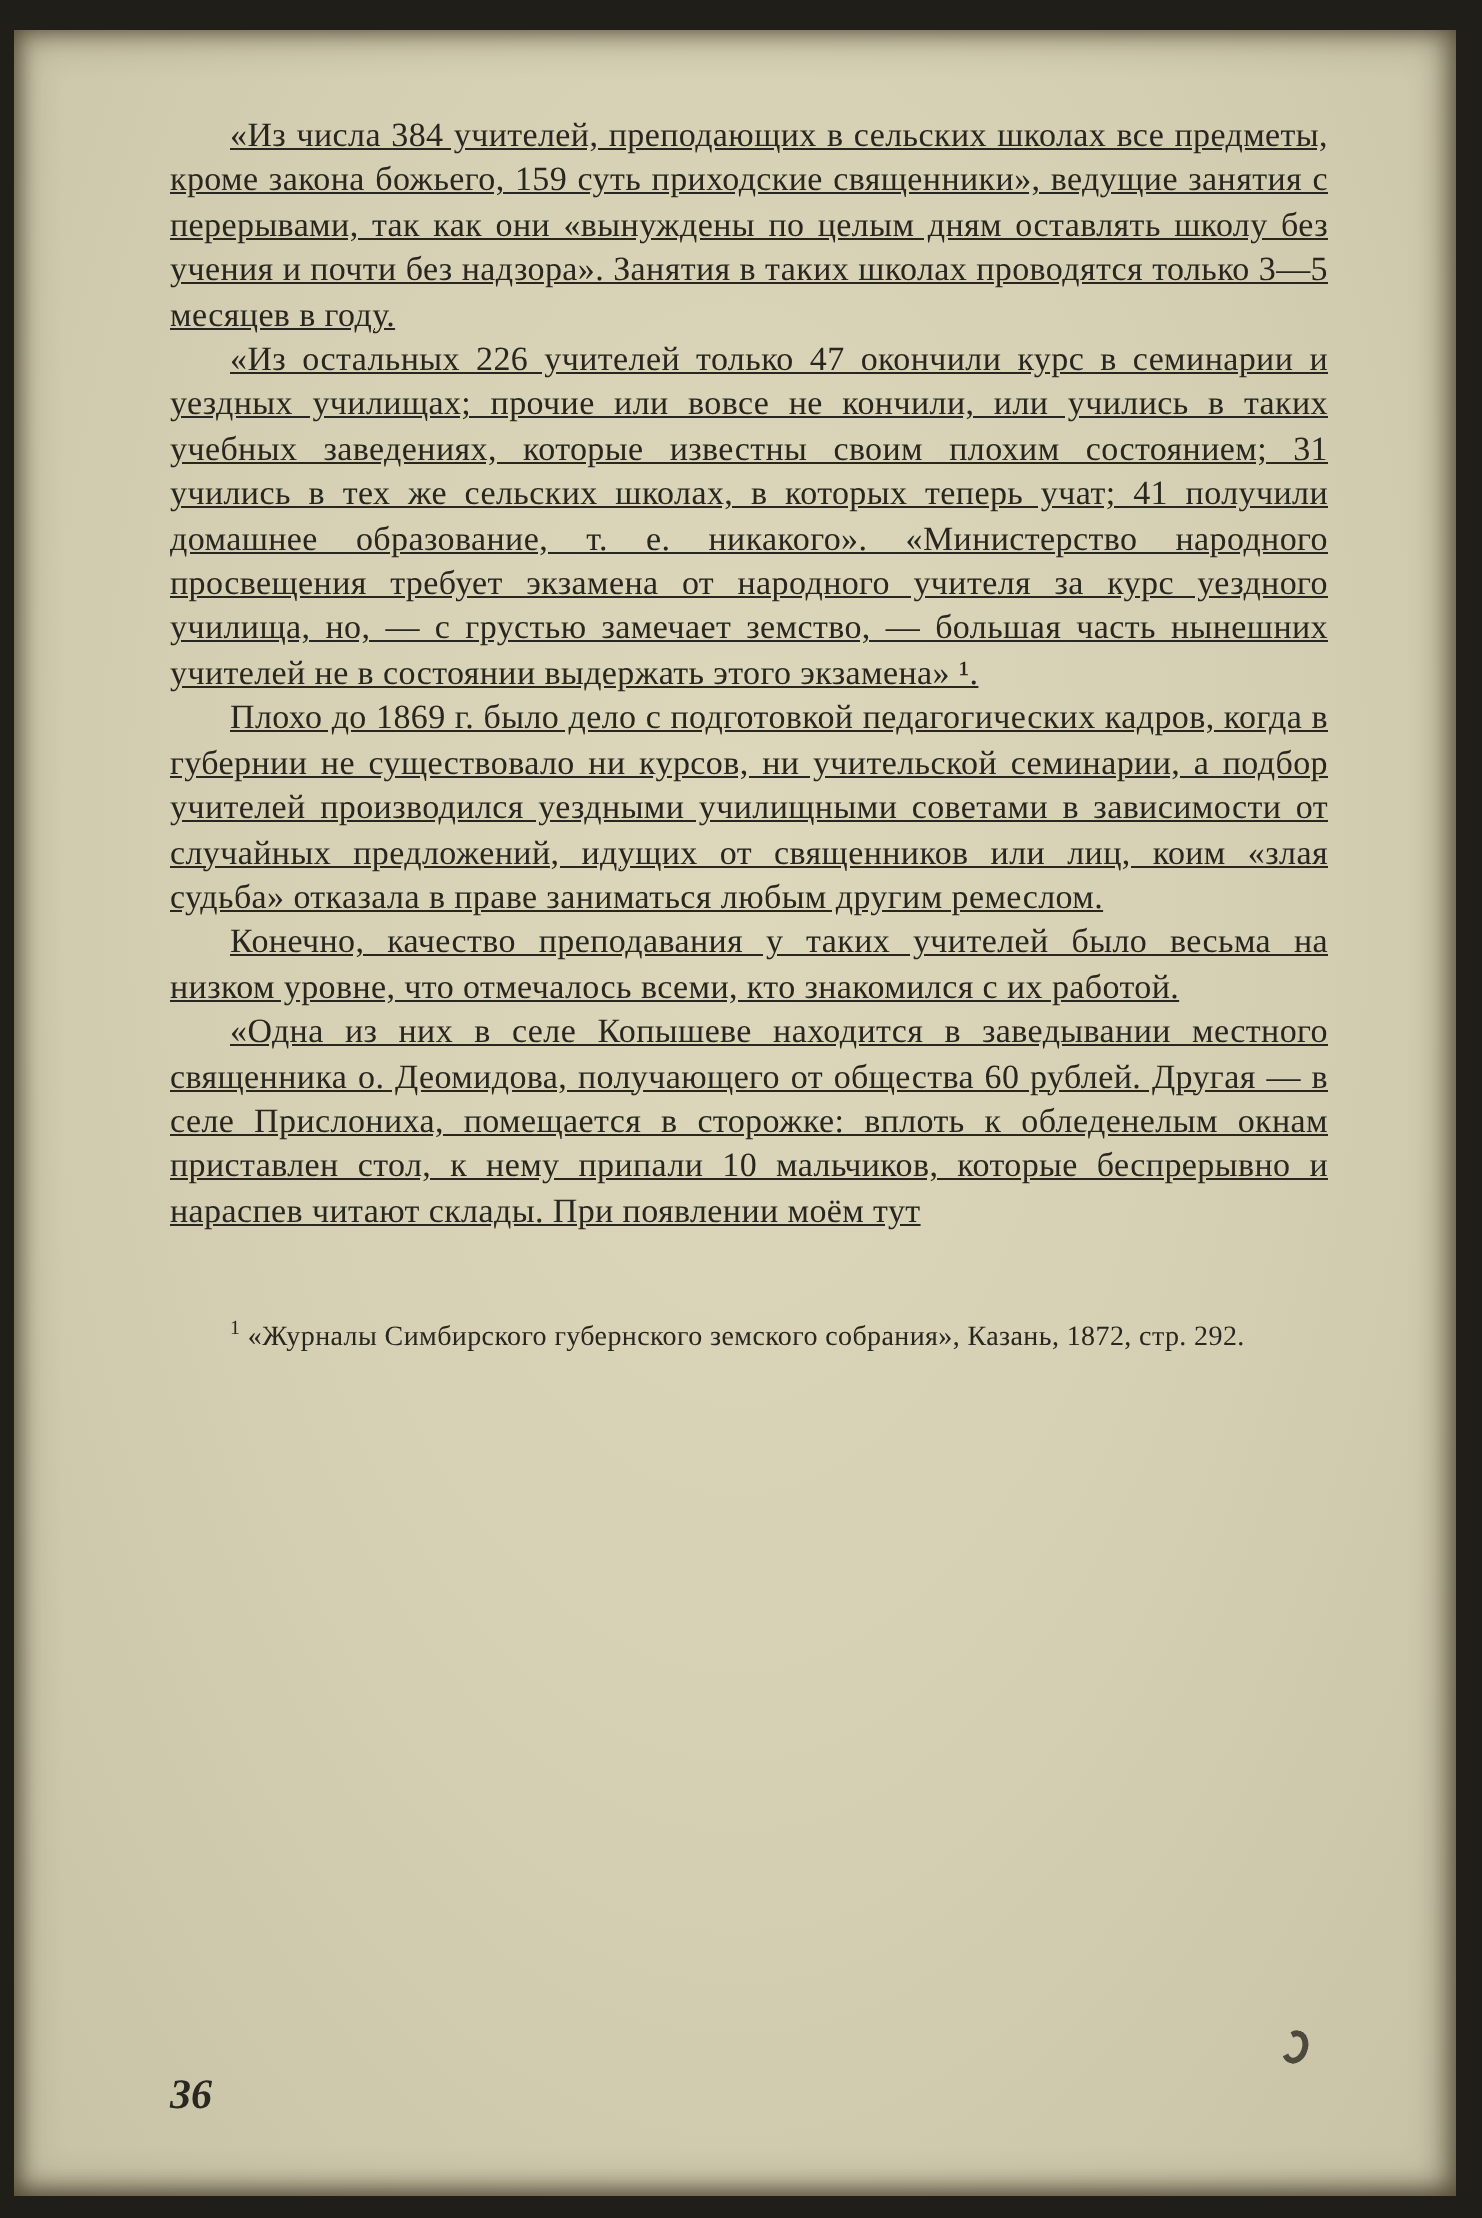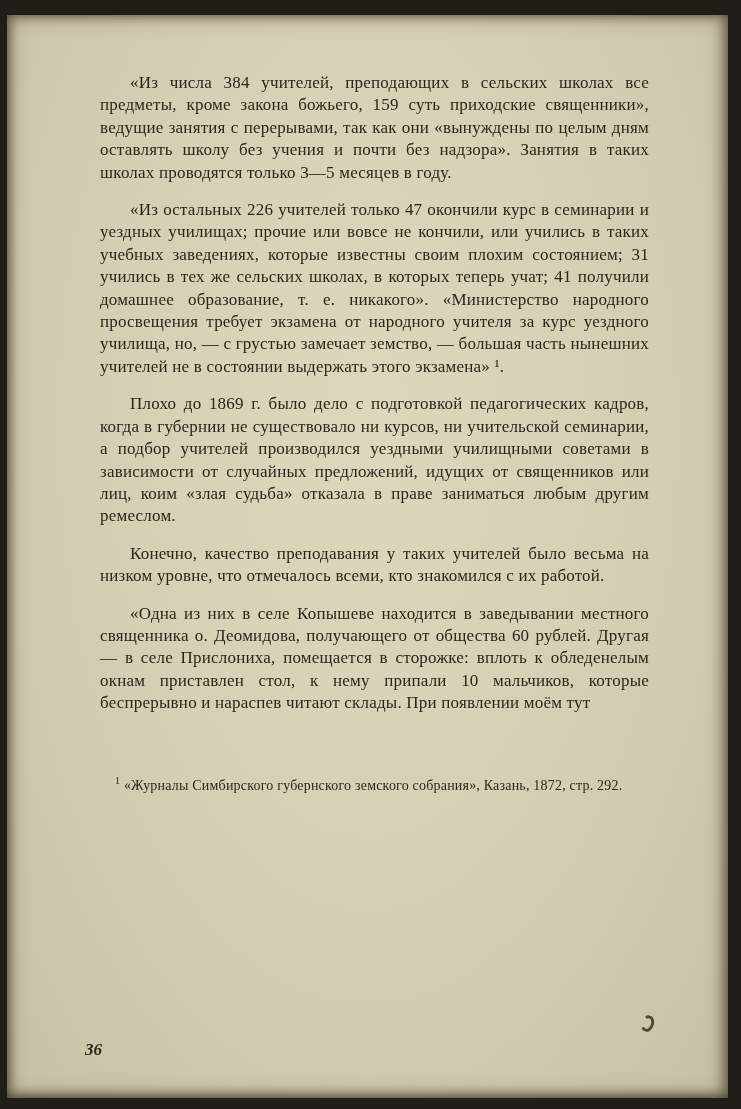--- a/index.html
+++ b/index.html
@@ -30,41 +30,42 @@
     left: 78px;
     right: 64px;
     top: 42px;
     color: #29261f;
     font-size: 17px;
     line-height: 22.4px;
     text-align: justify;
     letter-spacing: 0.2px;
   }
   p.para {
-    margin: 15px;
+    margin: 0;
     text-indent: 30px;
+    text-decoration: underline;
   }
   .footnote {
-    margin-top: 56px;
+    margin-top: 38px;
     font-size: 14px;
     line-height: 19px;
     text-align: justify;
   }
   .fn-indent {
     display: inline-block;
     width: 30px;
   }
   sup.fn-marker {
     font-size: 10px;
   }
   .page-number {
     position: absolute;
     left: 78px;
     bottom: 38px;
-    font-size: 17px;
+    font-size: 21px;
     font-style: italic;
     font-weight: bold;
     color: #2a2720;
   }
   .artifact {
     position: absolute;
     right: 74px;
     bottom: 66px;
     width: 13px;
     height: 17px;

